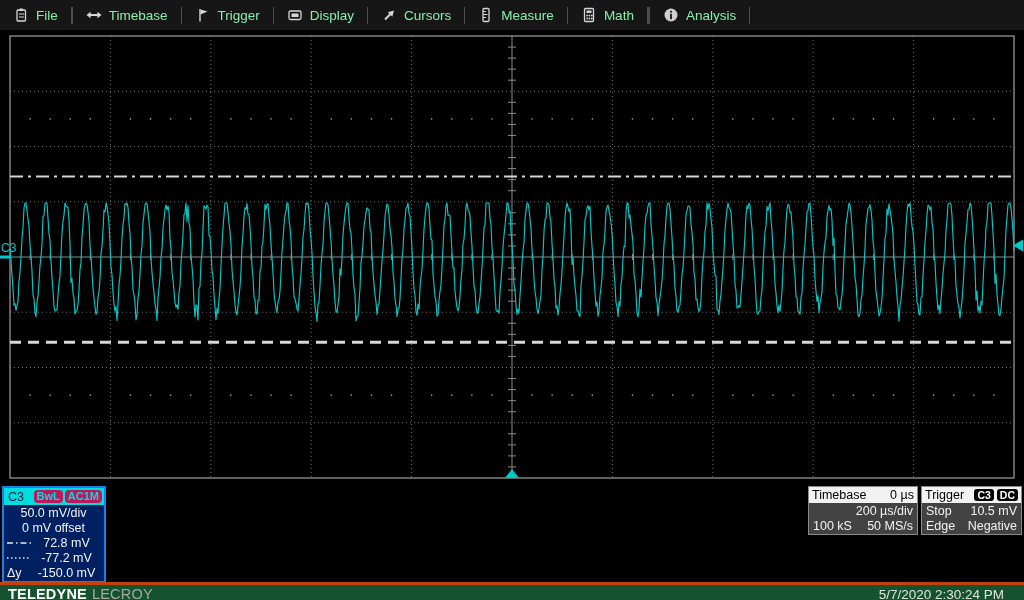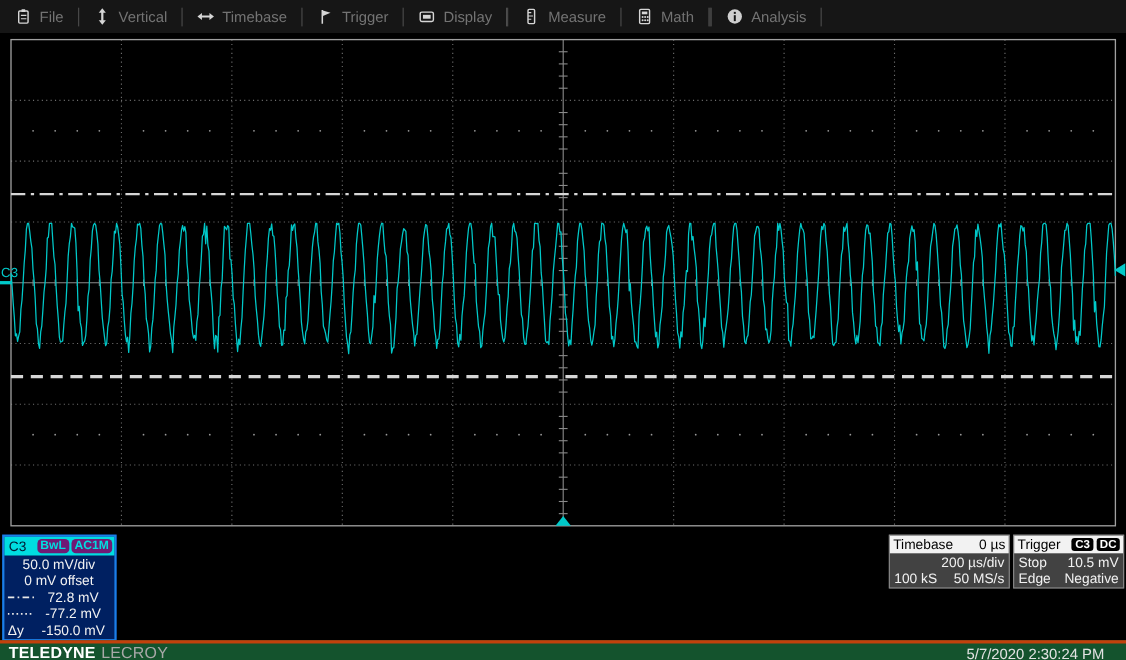--- a/index.html
+++ b/index.html
@@ -3,35 +3,35 @@
 <meta charset="utf-8">
 <style>
   html,body{margin:0;padding:0;background:#000;width:1024px;height:600px;overflow:hidden;
     font-family:"Liberation Sans","DejaVu Sans",sans-serif;}
   .screen{position:relative;width:1024px;height:600px;background:#000;}
 
   
   .menubar{position:absolute;left:0;top:0;width:1024px;height:30px;background:#161616;
     display:flex;align-items:center;z-index:5;}
   .menu-item{display:flex;align-items:center;gap:7px;padding:0 13px;height:30px;
-    color:#737373;font-size:13.5px;cursor:default;white-space:nowrap;}
+    color:#86efac;font-size:13.5px;cursor:default;white-space:nowrap;}
   .menu-sep{width:1px;height:17px;background:#4d4d4d;}
   .menu-item svg{display:block;}
 
   
   #scope{position:absolute;left:0;top:0;z-index:1;}
 
   
   .ch-box{position:absolute;left:2px;top:486px;width:100px;height:93px;
     border:2px solid #1b7fe8;background:#002061;color:#f2f2f2;font-size:12.5px;z-index:5;}
   .ch-header{height:17px;background:#00dde0;color:#001a33;display:flex;align-items:center;
     padding:0 2px;gap:2px;font-size:12.5px;}
   .ch-header .ch-name{flex:0 0 auto;padding-left:2px;}
   .ch-header .spacer{flex:1;}
-  .badge-cyan{background:#701a75;color:#00dde0;border-radius:4px;font-size:11px;font-weight:bold;
+  .badge-cyan{background:#be185d;color:#00dde0;border-radius:4px;font-size:11px;font-weight:bold;
     padding:0 3px;line-height:13px;}
   .ch-row{display:flex;align-items:center;height:15px;padding:0 4px 0 3px;}
   .ch-row .glyph{width:26px;flex:0 0 auto;display:flex;align-items:center;}
   .ch-row .val{flex:1;text-align:center;white-space:nowrap;}
 
   .info-box{position:absolute;top:486px;border:1px solid #8a8a8a;background:#424242;
     color:#f2f2f2;font-size:12.5px;z-index:5;}
   .tb-box{left:808px;width:108px;height:47px;}
   .trig-box{left:921px;width:99px;height:47px;}
   .info-header{height:16px;background:#f2f2f2;color:#000;display:flex;align-items:center;
@@ -62,28 +62,20 @@
       <div class="menu-item">
         <svg width="16" height="16" viewBox="0 0 16 16">
           <rect x="4" y="3" width="8.5" height="11" rx="1" stroke="#d6d6d6" fill="none" stroke-width="1.3"></rect>
           <rect x="6.5" y="1.5" width="3.5" height="2.5" rx="0.5" fill="#d6d6d6"></rect>
           <line x1="6" y1="7" x2="11" y2="7" stroke="#d6d6d6"></line>
           <line x1="6" y1="10" x2="11" y2="10" stroke="#d6d6d6"></line>
         </svg>
         <span>File</span>
       </div>
       <div class="menu-sep"></div>
-      <div class="menu-item">
-        <svg width="16" height="16" viewBox="0 0 16 16">
-          <line x1="8" y1="4" x2="8" y2="12" stroke="#d6d6d6" stroke-width="2"></line>
-          <polygon points="8,0.5 4.8,4.6 11.2,4.6" fill="#d6d6d6"></polygon>
-          <polygon points="8,15.5 4.8,11.4 11.2,11.4" fill="#d6d6d6"></polygon>
-        </svg>
-        <span>Vertical</span>
-      </div>
       <div class="menu-sep"></div>
       <div class="menu-item">
         <svg width="16" height="16" viewBox="0 0 16 16">
           <line x1="4" y1="8" x2="12" y2="8" stroke="#d6d6d6" stroke-width="2"></line>
           <polygon points="0.5,8 4.6,4.8 4.6,11.2" fill="#d6d6d6"></polygon>
           <polygon points="15.5,8 11.4,4.8 11.4,11.2" fill="#d6d6d6"></polygon>
         </svg>
         <span>Timebase</span>
       </div>
       <div class="menu-sep"></div>
@@ -96,20 +88,27 @@
       </div>
       <div class="menu-sep"></div>
       <div class="menu-item">
         <svg width="16" height="16" viewBox="0 0 16 16">
           <rect x="2" y="4" width="12" height="8.5" rx="1.5" stroke="#d6d6d6" fill="none" stroke-width="1.3"></rect>
           <rect x="4.5" y="6.5" width="7" height="3.5" fill="#d6d6d6"></rect>
         </svg>
         <span>Display</span>
       </div>
       <div class="menu-sep"></div>
+      <div class="menu-item">
+        <svg width="16" height="16" viewBox="0 0 16 16">
+          <line x1="4" y1="12.5" x2="10.5" y2="6" stroke="#d6d6d6" stroke-width="2"></line>
+          <polygon points="13,3.5 6.8,5.2 11.3,9.7" fill="#d6d6d6"></polygon>
+        </svg>
+        <span>Cursors</span>
+      </div>
       <div class="menu-sep"></div>
       <div class="menu-item">
         <svg width="16" height="16" viewBox="0 0 16 16">
           <rect x="5" y="1.5" width="6" height="13" rx="1" stroke="#d6d6d6" fill="none" stroke-width="1.3"></rect>
           <line x1="5" y1="4.5" x2="8" y2="4.5" stroke="#d6d6d6"></line>
           <line x1="5" y1="7.5" x2="9.5" y2="7.5" stroke="#d6d6d6"></line>
           <line x1="5" y1="10.5" x2="8" y2="10.5" stroke="#d6d6d6"></line>
         </svg>
         <span>Measure</span>
       </div>

